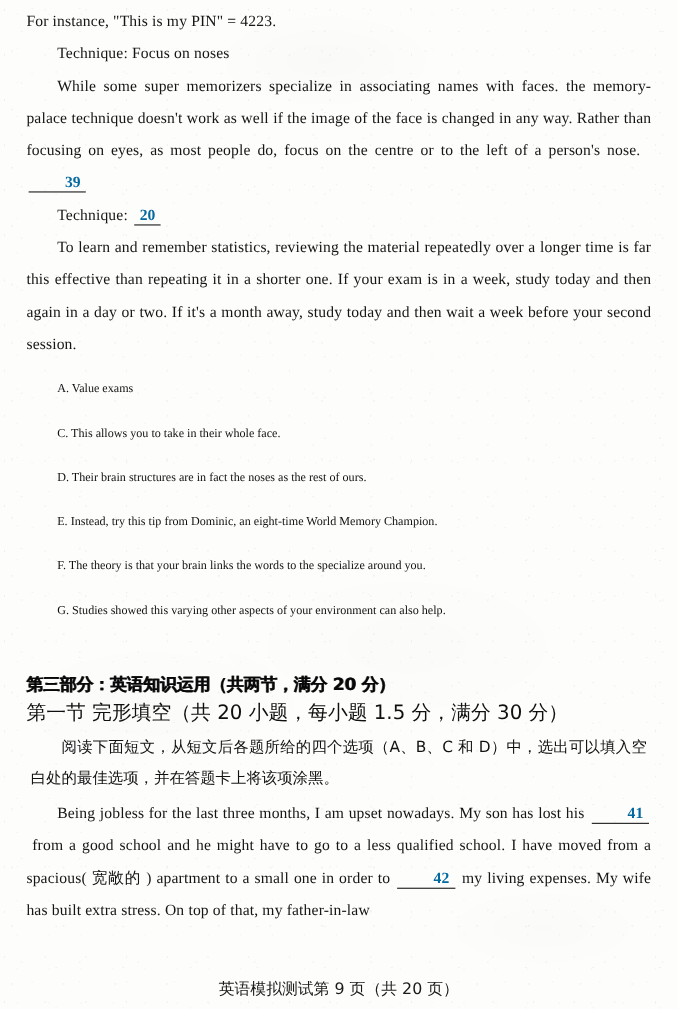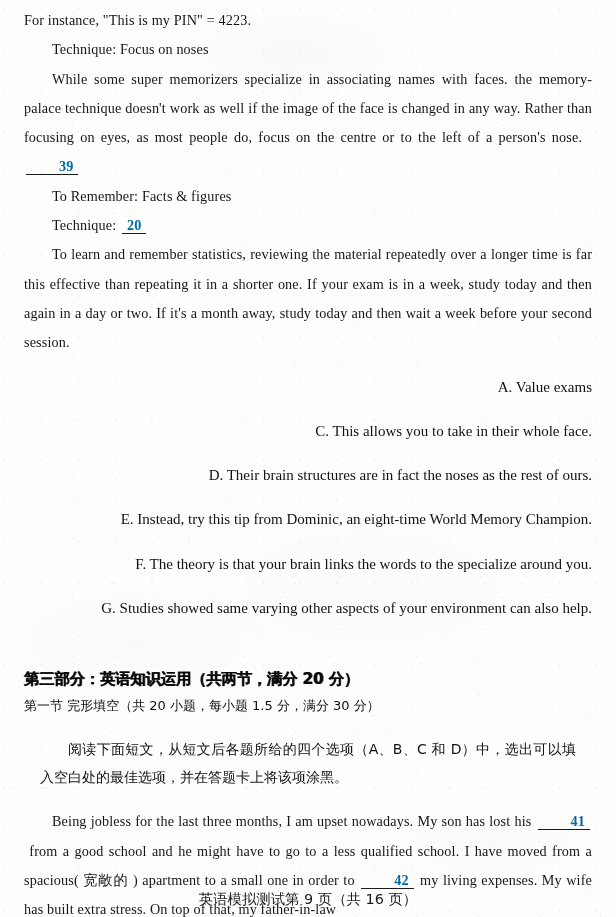--- a/index.html
+++ b/index.html
@@ -76,23 +76,22 @@
   p.para {
     text-indent: 28px;
   }
 
   p.indent1 {
     padding-left: 28px;
   }
 
   p.optline {
     padding-left: 28px;
-    font-size: 15px;
+    font-size: 11px;
     line-height: 29.3px;
-    text-align: right;
   }
 
   .blank {
     display: inline-block;
     border-bottom: 1.4px solid #1a1a1a;
     padding: 0 5px 0 5px;
     margin: 0 2px;
     font-weight: 600;
     line-height: 1.05;
     color: #0369a1;
@@ -108,28 +107,28 @@
     font-size: 15.4px;
     line-height: 27px;
     font-weight: bold;
     font-family: "DejaVu Sans", "Liberation Sans", sans-serif;
     letter-spacing: 0.02em;
     color: #090909;
   }
 
   .sub-head {
     margin: 0;
-    font-size: 13px;
+    font-size: 18px;
     line-height: 26px;
     font-family: "DejaVu Sans", "Liberation Sans", sans-serif;
     color: #101010;
   }
 
   .instruction {
-    margin: 16px;
+    margin: 4px;
     font-size: 14px;
     line-height: 28px;
     text-indent: 28px;
     text-align: justify;
     font-family: "DejaVu Sans", "Liberation Sans", sans-serif;
     color: #121212;
   }
 
   .smear {
     
@@ -158,42 +157,41 @@
 <div class="page">
   <div class="content">
 
     <p class="line">For instance,  "This is my PIN"  = 4223.</p>
 
 
     <p class="line indent1">Technique: Focus on noses</p>
 
     <p class="para"><span>While some super memorizers specialize in associating names with faces. the memory-palace technique doesn't work as well if the image of the face is changed in any way. Rather than focusing on eyes, as most people do, focus on the centre or to the left of a person's nose.</span>&nbsp;&nbsp;<span class="blank">39</span></p>
 
-    <p class="line indent1">To Remember: Facts &amp; figures</p>
 
     <p class="line indent1"><span>Technique:</span>&nbsp;<span class="blank">20</span></p>
 
     <p class="para">To learn and remember statistics, reviewing the material repeatedly over a longer time is far this effective than repeating it in a shorter one. If your exam is in a week, study today and then again in a day or two. If it's a month away, study today and then wait a week before your second session.</p>
 
     <p class="optline">A. Value exams</p>
     <p class="optline">C. This allows you to take in their whole face.</p>
     <p class="optline">D. Their brain structures are in fact the noses as the rest of ours.</p>
     <p class="optline">E. Instead, try this tip from Dominic, an eight-time World Memory Champion.</p>
     <p class="optline">F. The theory is that your brain links the words to the specialize around you.</p>
-    <p class="optline">G. Studies showed same varying other aspects of your environment can also help.</p>
+    <p class="optline">G. Studies showed this varying other aspects of your environment can also help.</p>
 
     <div class="spacer-sm"></div>
 
     <p class="sec-head cn smear">第三部分：英语知识运用（共两节，满分 20 分）</p>
 
     <p class="sub-head cn">第一节 完形填空（共 20 小题，每小题 1.5 分，满分 30 分）</p>
 
     <p class="instruction cn">阅读下面短文，从短文后各题所给的四个选项（A、B、C 和 D）中，选出可以填入空白处的最佳选项，并在答题卡上将该项涂黑。</p>
 
     <p class="para"><span>Being jobless for the last three months, I am upset nowadays. My son has lost his</span>&nbsp;<span class="blank">41</span>&nbsp;<span>from a good school and he might have to go to a less qualified school. I have moved from a spacious( 宽敞的 ) apartment to a small one in order to</span>&nbsp;<span class="blank">42</span>&nbsp;<span>my living expenses. My wife has built extra stress. On top of that, my father-in-law</span>&nbsp;&nbsp;&nbsp;&nbsp;</p>
 
   </div>
 
-  <div class="footer cn">英语模拟测试第 9 页（共 16 页）</div>
+  <div class="footer cn">英语模拟测试第 9 页（共 20 页）</div>
 </div>
 
 <div class="scan-blotch"></div>
 <div class="scan-noise"></div>
 
 </body></html>

